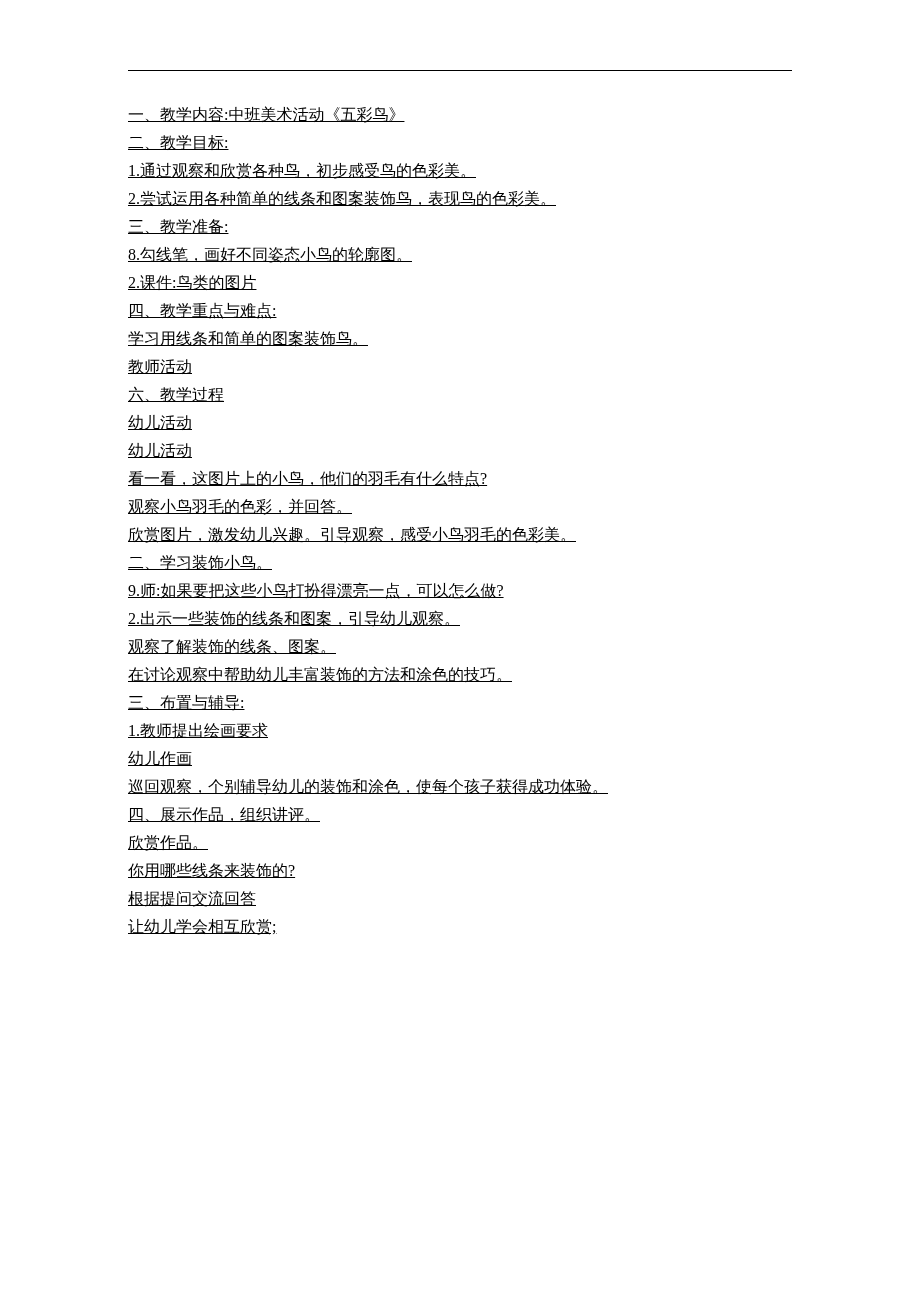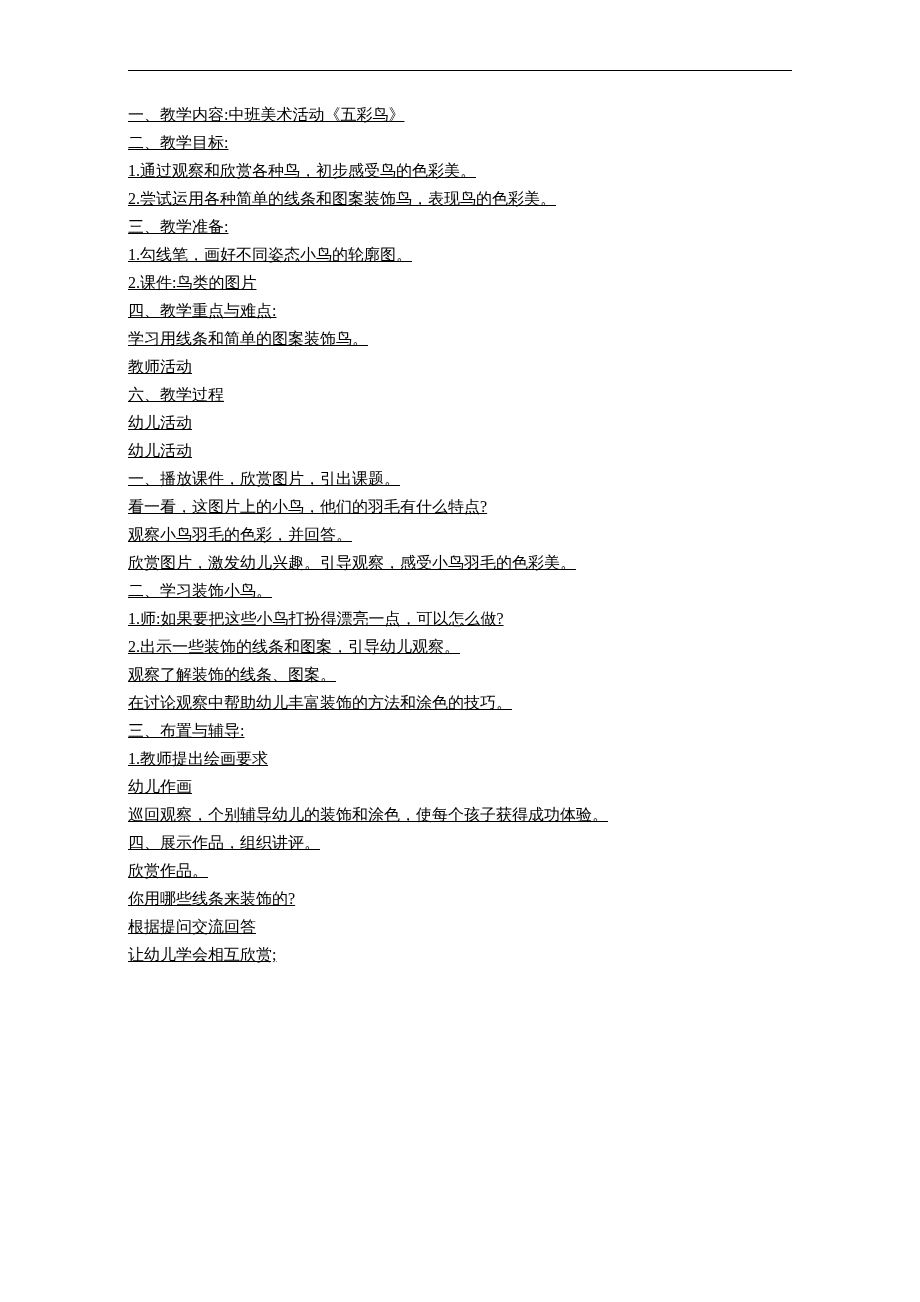--- a/index.html
+++ b/index.html
@@ -28,34 +28,33 @@
 <body>
 
 <hr class="divider-line">
 
 <div class="content">
   <p>一、教学内容:中班美术活动《五彩鸟》</p>
   <p>二、教学目标:</p>
   <p>1.通过观察和欣赏各种鸟，初步感受鸟的色彩美。</p>
   <p>2.尝试运用各种简单的线条和图案装饰鸟，表现鸟的色彩美。</p>
   <p>三、教学准备:</p>
-  <p>1.勾线笔，画好不同姿态小鸟的轮廓图。</p>
+  <p>8.勾线笔，画好不同姿态小鸟的轮廓图。</p>
   <p>2.课件:鸟类的图片</p>
   <p>四、教学重点与难点:</p>
   <p>学习用线条和简单的图案装饰鸟。</p>
   <p>教师活动</p>
   <p>六、教学过程</p>
   <p>幼儿活动</p>
   <p>幼儿活动</p>
-  <p>一、播放课件，欣赏图片，引出课题。</p>
   <p>看一看，这图片上的小鸟，他们的羽毛有什么特点?</p>
   <p>观察小鸟羽毛的色彩，并回答。</p>
   <p>欣赏图片，激发幼儿兴趣。引导观察，感受小鸟羽毛的色彩美。</p>
   <p>二、学习装饰小鸟。</p>
-  <p>1.师:如果要把这些小鸟打扮得漂亮一点，可以怎么做?</p>
+  <p>9.师:如果要把这些小鸟打扮得漂亮一点，可以怎么做?</p>
   <p>2.出示一些装饰的线条和图案，引导幼儿观察。</p>
   <p>观察了解装饰的线条、图案。</p>
   <p>在讨论观察中帮助幼儿丰富装饰的方法和涂色的技巧。</p>
   <p>三、布置与辅导:</p>
   <p>1.教师提出绘画要求</p>
   <p>幼儿作画</p>
   <p>巡回观察，个别辅导幼儿的装饰和涂色，使每个孩子获得成功体验。</p>
   <p>四、展示作品，组织讲评。</p>
   <p>欣赏作品。</p>
   <p>你用哪些线条来装饰的?</p>

